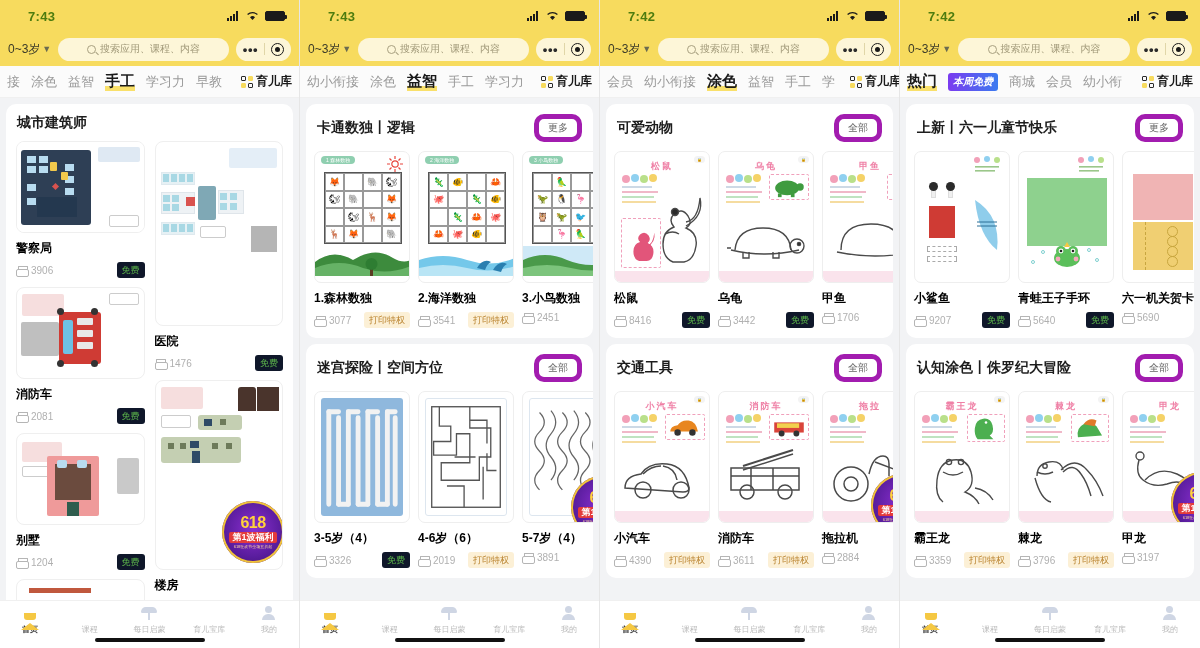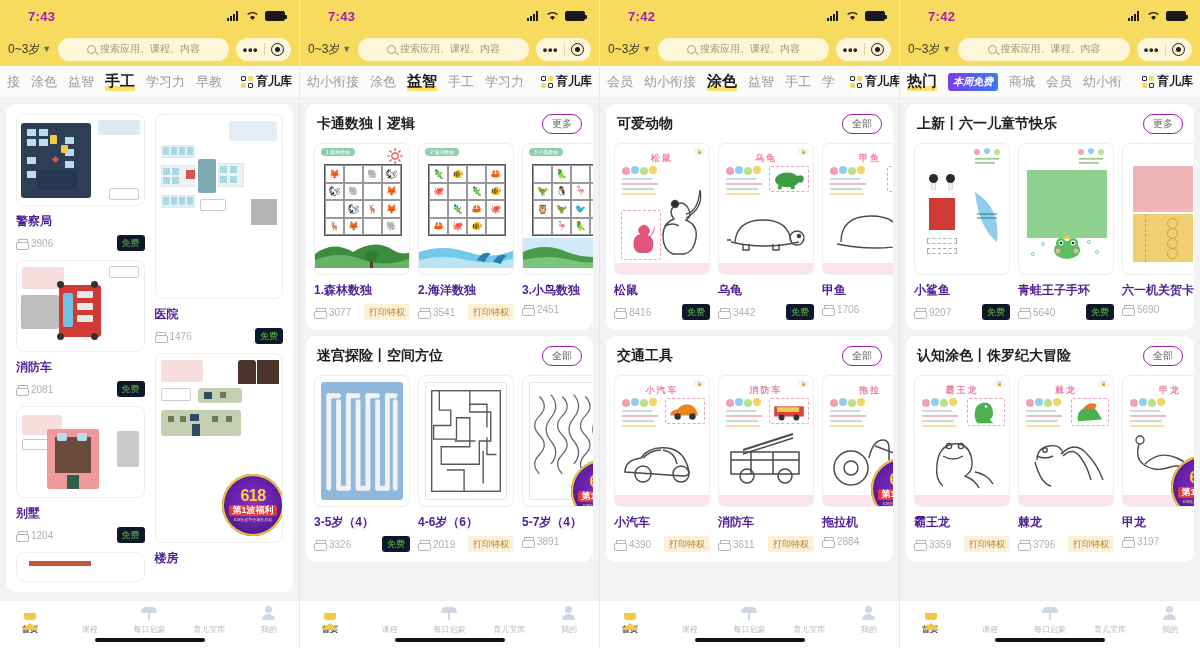--- a/index.html
+++ b/index.html
@@ -14,21 +14,21 @@
     background: #f2f3f5; overflow: hidden;
     border-right: 1px solid #e6e6e6;
   }
   .phone:last-child { border-right: none; }
 
   
   .statusbar {
     height: 32px; background: #f7db5e; display: flex; align-items: center;
     justify-content: space-between; padding: 0 14px; position: relative;
   }
-  .sb-time { font-size: 13px; font-weight: bold; color: #a21caf; letter-spacing: .3px; margin-left: 14px;}
+  .sb-time { font-size: 13px; font-weight: bold; color: #4d7c0f; letter-spacing: .3px; margin-left: 14px;}
   .sb-icons { display: flex; align-items: center; gap: 6px; }
   .ic-signal { display: inline-block; width: 13px; height: 10px; position: relative; }
   .ic-signal i { position: absolute; bottom: 0; width: 2px; background: #1a1a1a; }
   .ic-signal i:nth-child(1){left:0;height:3px;}
   .ic-signal i:nth-child(2){left:3px;height:5px;}
   .ic-signal i:nth-child(3){left:6px;height:7px;}
   .ic-signal i:nth-child(4){left:9px;height:10px;}
   .ic-batt { width: 20px; height: 10px; border: 1px solid #1a1a1a; border-radius: 2px; position: relative; background: #1a1a1a; }
   .ic-batt:after { content:""; position:absolute; right:-3px; top:3px; width:2px; height:4px; background:#1a1a1a; border-radius:0 1px 1px 0;}
 
@@ -83,30 +83,30 @@
   .grid-ic i { display:block; border: 1.2px solid #2b2b2b; border-radius:1px;}
   .grid-ic i:nth-child(2){ background:#f7db5e; border-color:#f7db5e;}
   .grid-ic i:nth-child(3){ background:#f7db5e; border-color:#f7db5e;}
 
   
   .content { position: absolute; top: 98px; bottom: 48px; left: 0; right: 0; overflow: hidden; }
   .card { background: #fff; border-radius: 10px; margin: 6px 6px 0 6px; padding: 10px 0 10px 0; }
   .card-head { display: flex; align-items: center; justify-content: space-between; padding: 0 11px 9px 11px;}
   .card-title { font-size: 14px; font-weight: bold; color: #1d1d1d; }
   .more-btn {
-    font-size: 10px; color: #666; border: 1px solid #a21caf; border-radius: 10px;
+    font-size: 10px; color: #666; border: 5px solid #a21caf; border-radius: 10px;
     padding: 2px 9px; background: #fff;
   }
   .hrow { display: flex; gap: 8px; padding: 0 8px; overflow: hidden; }
   .item { width: 96px; flex-shrink: 0; }
   .thumb {
     width: 96px; height: 132px; background: #fff; border: 1px solid #eee;
     border-radius: 7px; overflow: hidden; position: relative;
   }
-  .it-name { font-size: 12px; font-weight: bold; color: #4c1d95; margin-top: 7px; white-space: nowrap; }
+  .it-name { font-size: 12px; font-weight: bold; color: #000000; margin-top: 7px; white-space: nowrap; }
   .it-meta { display: flex; align-items: center; gap: 4px; margin-top: 5px; }
   .printer {
     width: 11px; height: 9px; position: relative; flex-shrink: 0;
   }
   .printer:before {
     content:""; position:absolute; left:1.5px; top:0; width:8px; height:3px;
     border:1px solid #b5b5b5; border-bottom:none; border-radius:1px 1px 0 0;
   }
   .printer:after {
     content:""; position:absolute; left:0; top:3px; width:11px; height:6px;
@@ -219,20 +219,23 @@
             <i></i>
             <i></i>
             <i></i>
           </span>
         <span>育儿库</span>
       </span>
     </div>
 
     <div class="content">
       <div class="card">
+        <div class="card-head">
+          <span class="card-title">城市建筑师</span>
+        </div>
         <div class="masonry">
 
           <div class="mcol">
             <div class="mthumb" style="height:92px">
               <div class="sheet" style="background:#fff"></div>
               <div style="position:absolute;left:4px;top:8px;width:70px;height:75px;background:#2e3f55;border-radius:3px"></div>
               <div style="position:absolute;left:10px;top:14px;width:9px;height:7px;background:#b8dcf0;"></div>
               <div style="position:absolute;left:22px;top:14px;width:9px;height:7px;background:#b8dcf0;"></div>
               <div style="position:absolute;left:10px;top:24px;width:9px;height:7px;background:#b8dcf0;"></div>
               <div style="position:absolute;left:22px;top:24px;width:9px;height:7px;background:#b8dcf0;"></div>

